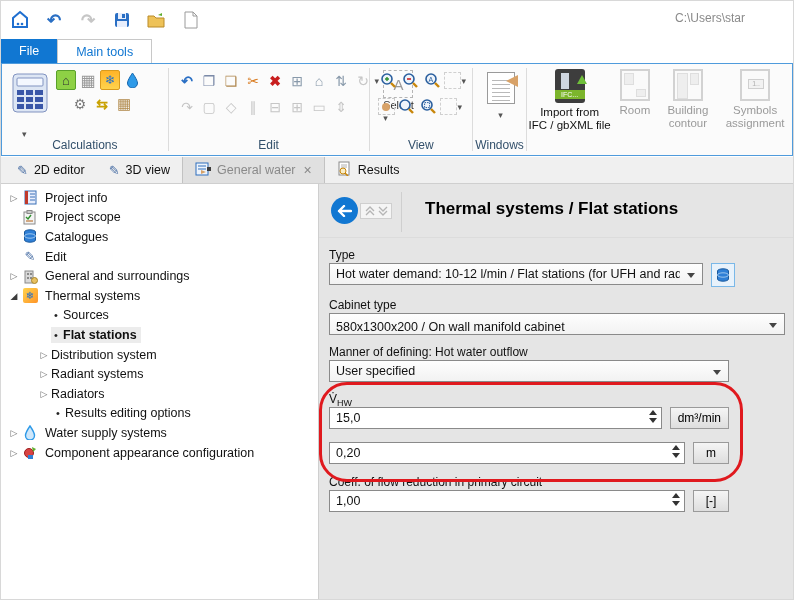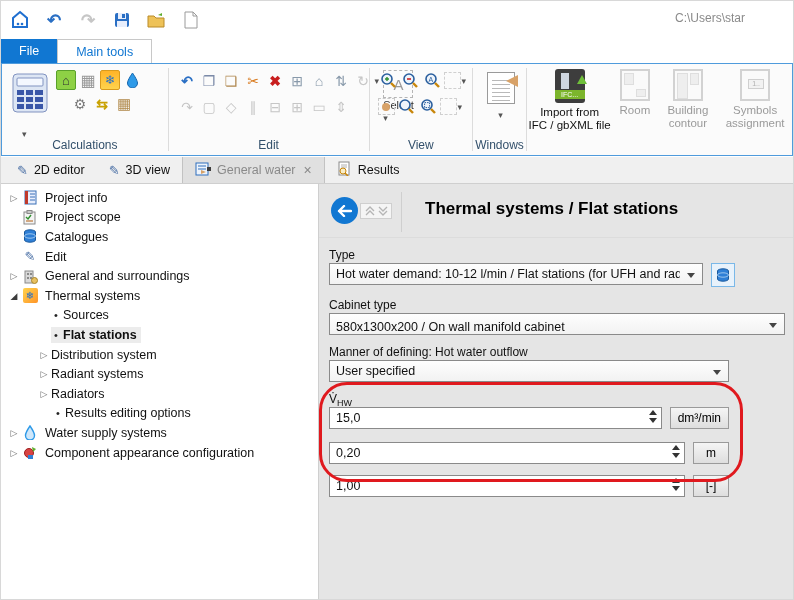--- a/index.html
+++ b/index.html
@@ -554,20 +554,21 @@
               <span class="spinner">
                   <span class="spup"></span>
                   <span class="spdn"></span>
                 </span>
             </div>
             <button class="unit">m</button>
           </div>
         </div>
 
         <div style="margin-top:11px;">
+          <div class="flabel"><span>Coeff. of flow reduction in primary circuit</span></div>
           <div class="frow">
             <div class="spinbox">
               <span class="sval">1,00</span>
               <span class="spinner">
                   <span class="spup"></span>
                   <span class="spdn"></span>
                 </span>
             </div>
             <button class="unit">[-]</button>
           </div>

